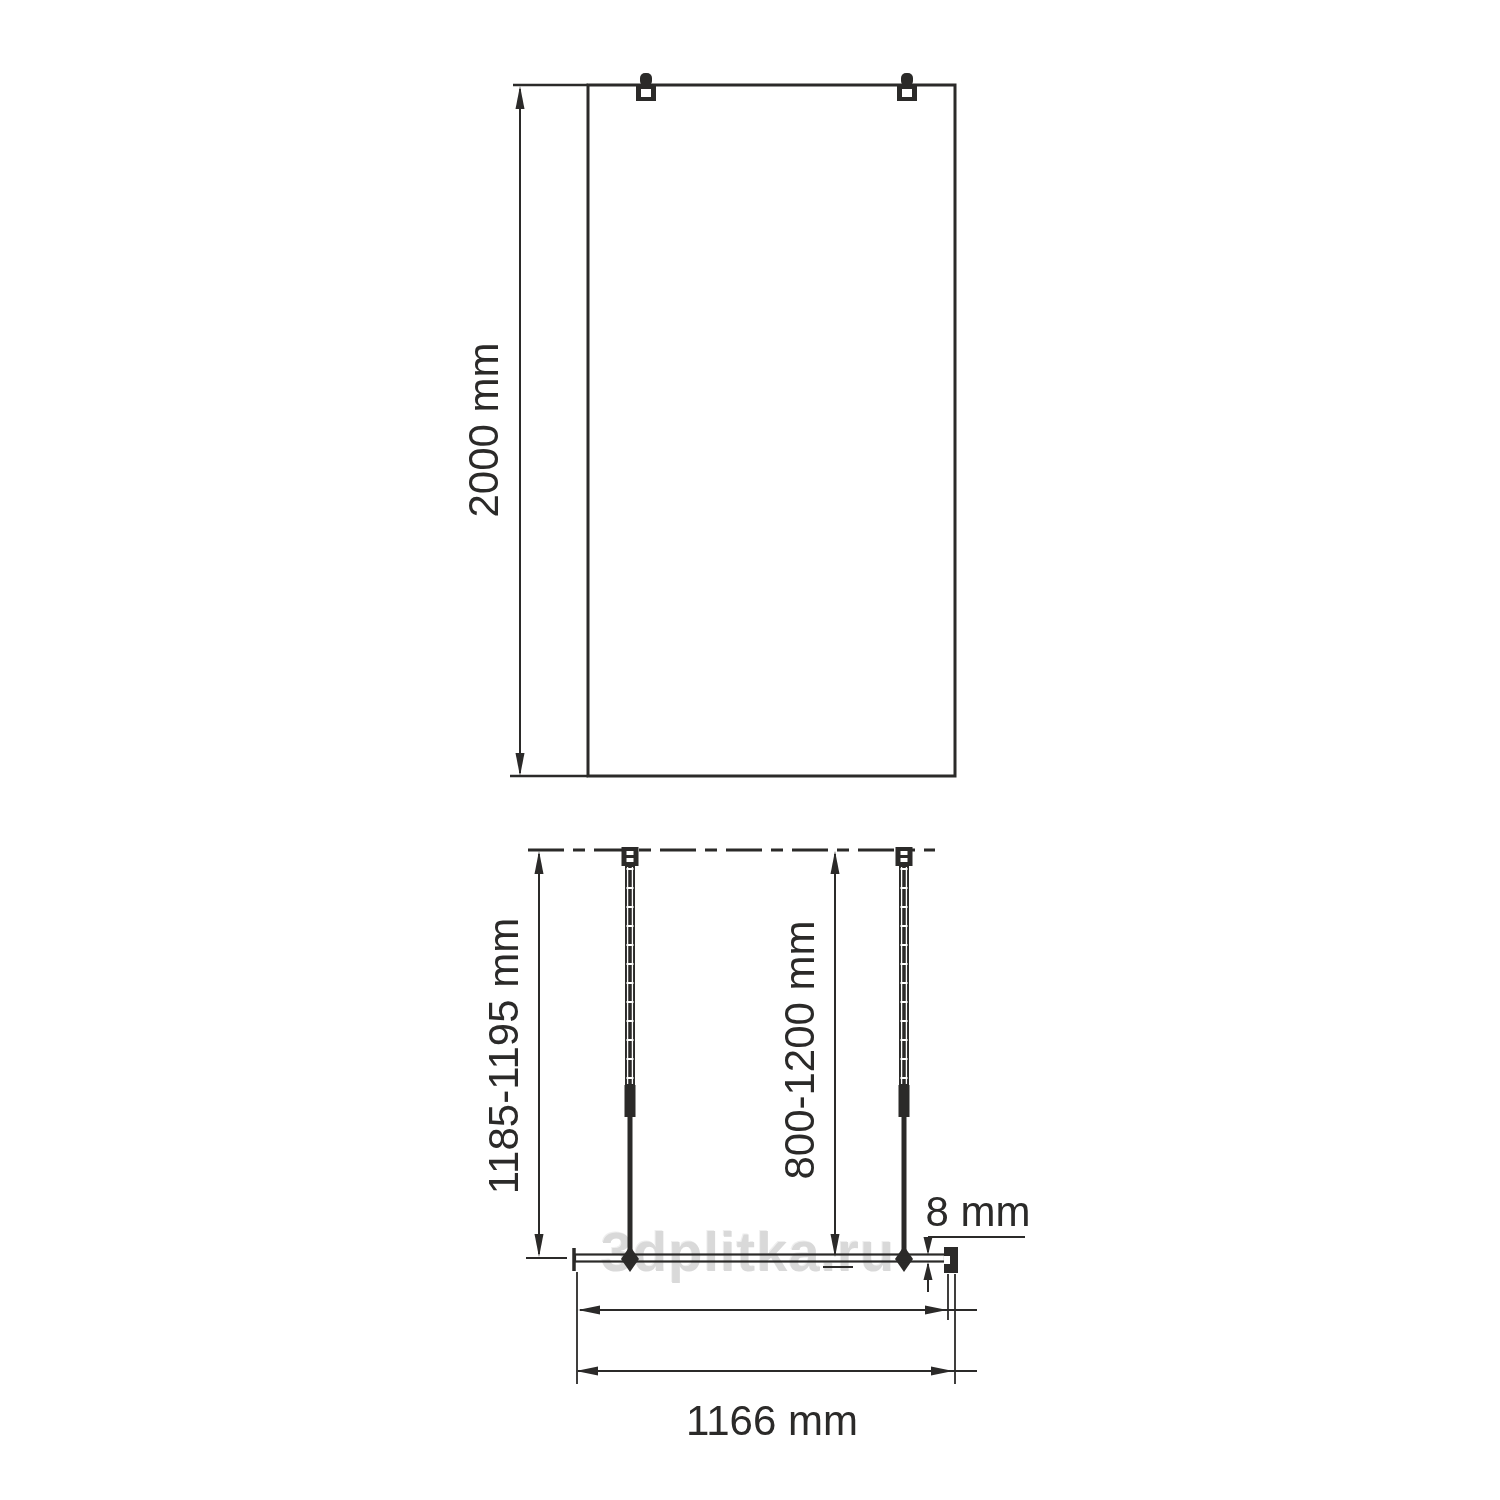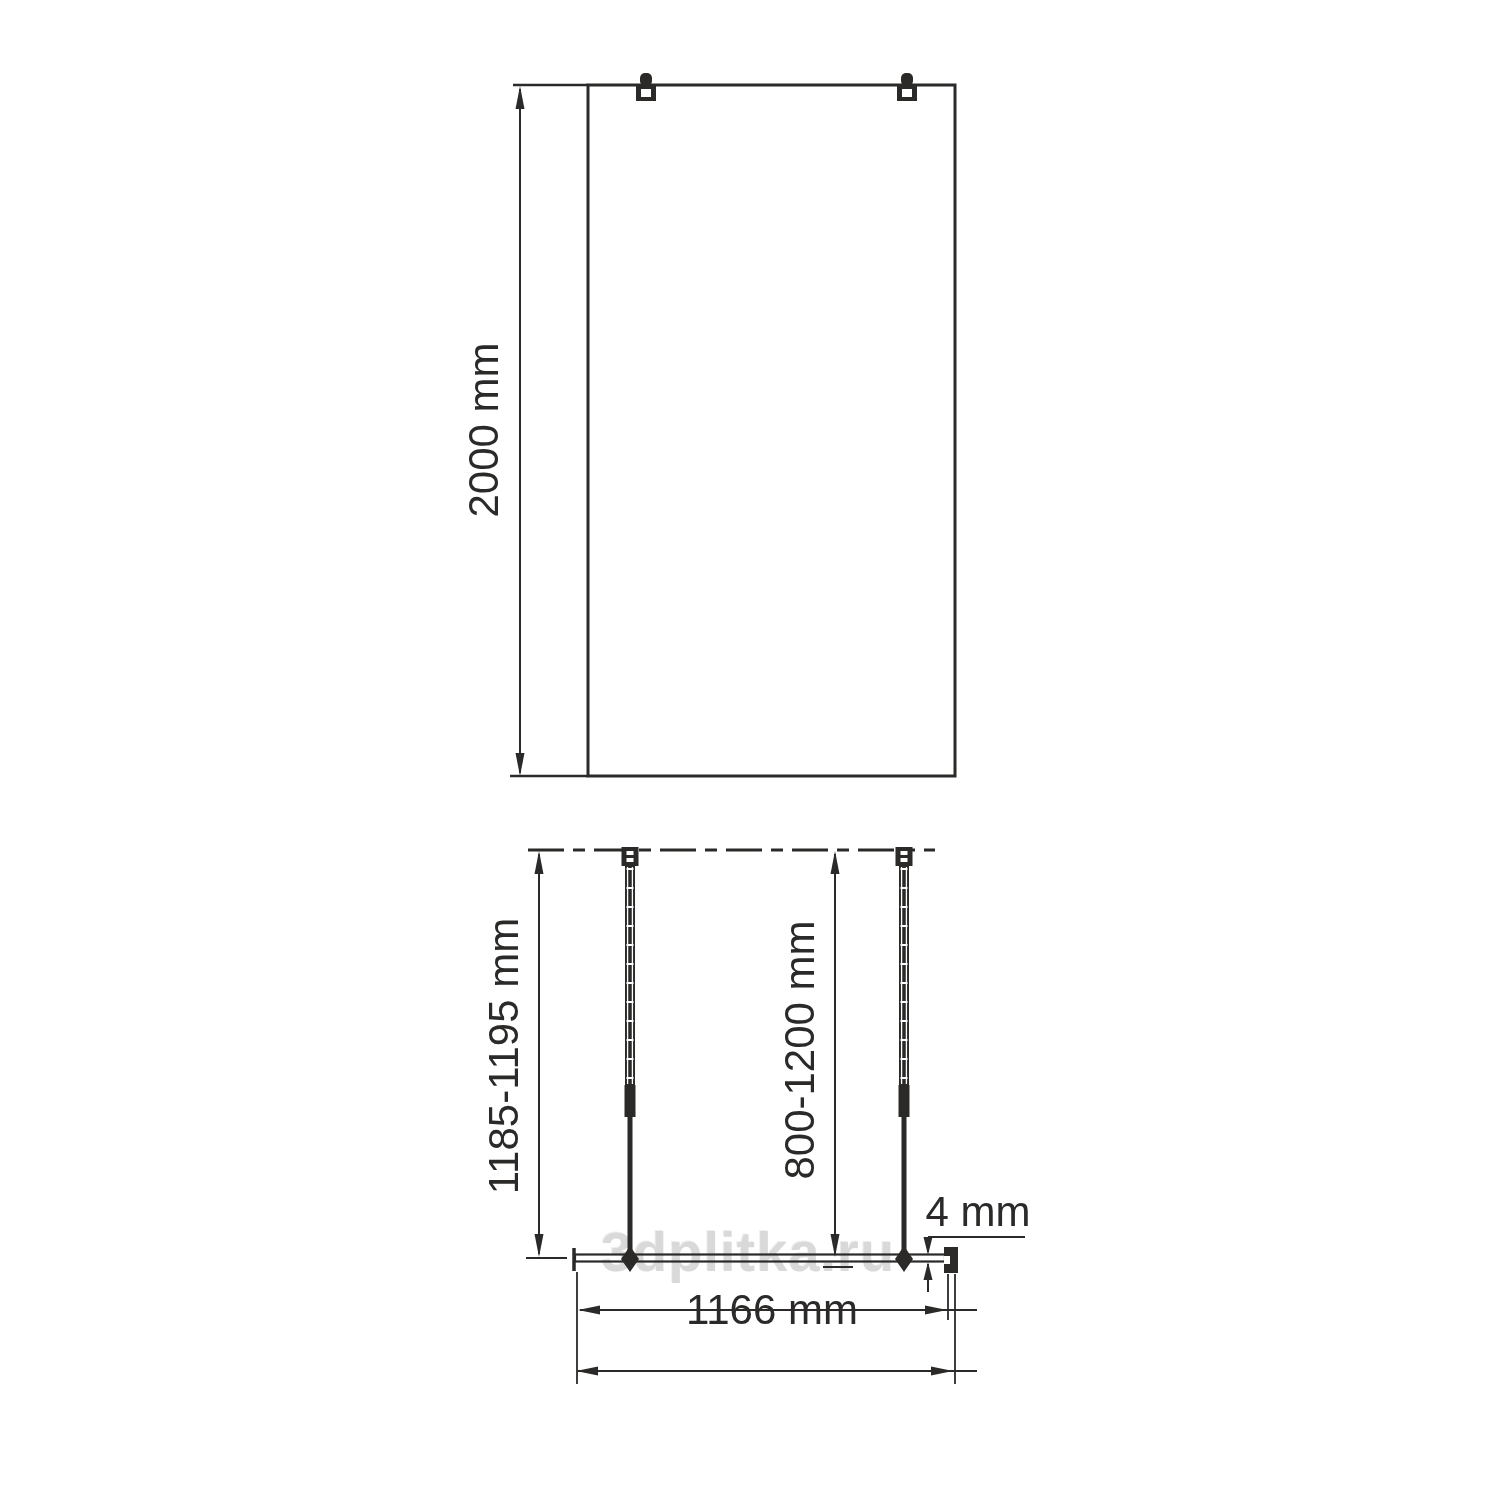--- a/index.html
+++ b/index.html
@@ -136,18 +136,18 @@
       <polygon points="953,1371 931,1366.5 931,1375.5" fill="#2b2a29"></polygon>
     </g>
   </svg>
 
   <div class="dim-label rot" style="left:484px;top:430px;">2000 mm</div>
 
   <div class="dim-label rot" style="left:504px;top:1056px;">1185-1195 mm</div>
 
   <div class="dim-label rot" style="left:800px;top:1050px;">800-1200 mm</div>
 
-  <div class="dim-label" style="left:978px;top:1212px;">4 mm</div>
+  <div class="dim-label" style="left:978px;top:1212px;">8 mm</div>
 
-  <div class="dim-label" style="left:772px;top:1310px;">1166 mm</div>
+  <div class="dim-label" style="left:772px;top:1421px;">1166 mm</div>
 
 
 </div>
 
 </body></html>

